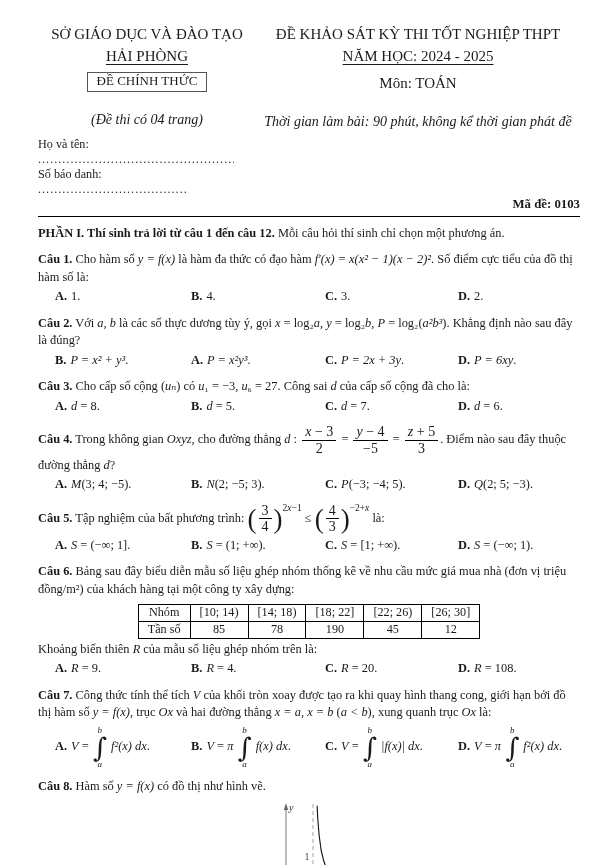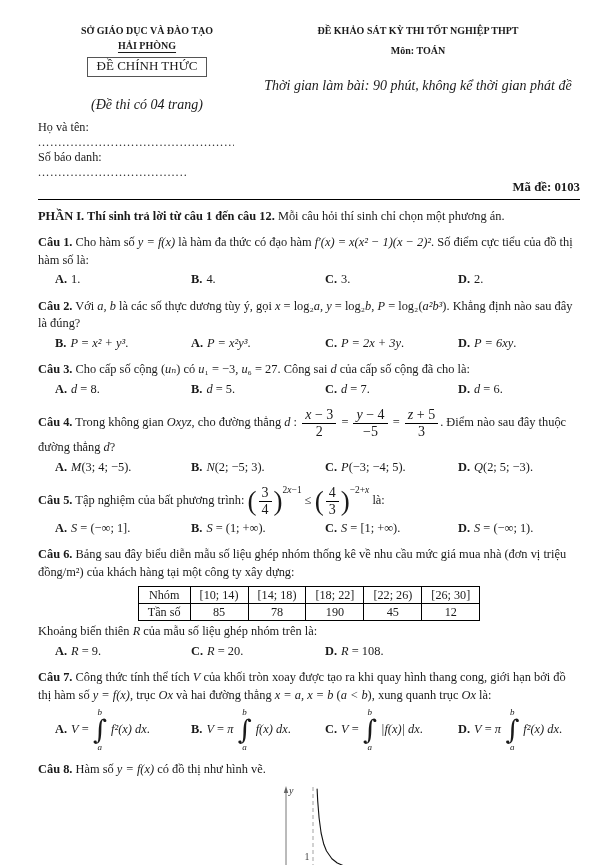--- a/index.html
+++ b/index.html
@@ -14,21 +14,21 @@
     box-sizing:border-box;
     padding:24px 34px 0 38px;
     overflow:hidden;
   }
   .b{font-weight:bold;}
   .m{font-style:italic;}
   
   .header{display:flex;}
   .h-left{width:218px;text-align:center;flex-shrink:0;}
   .h-right{flex:1;text-align:center;}
-  .h-bold{font-weight:bold;font-size:10px;line-height:1.45;}
+  .h-bold{font-weight:normal;font-size:15px;line-height:1.45;}
   .h-underline{text-decoration:underline;text-underline-offset:3px;}
   .h-boxwrap{margin-top:4px;}
   .h-box{display:inline-block;border:1px solid #555;padding:0 9px 2px;font-weight:normal;font-size:13px;}
   .h-note{font-style:italic;font-size:14px;margin-top:19px;line-height:1.3;}
   .h-sub{margin-top:5px;}
   .name-row{display:flex;align-items:baseline;margin-top:6px;font-size:12.2px;flex-direction:column;}
   .dots{overflow:hidden;white-space:nowrap;letter-spacing:1px;color:#333;}
   .dots-name{width:196px;}
   .dots-sbd{width:148px;}
   .name-row .code{font-weight:bold;margin-left:auto;font-size:12.8px;}
@@ -73,20 +73,21 @@
 
   <div class="header">
     <div class="h-left">
       <div class="h-bold">SỞ GIÁO DỤC VÀ ĐÀO TẠO</div>
       <div class="h-bold h-underline">HẢI PHÒNG</div>
       <div class="h-boxwrap"><span class="h-box">ĐỀ CHÍNH THỨC</span></div>
       <div class="h-note">(Đề thi có 04 trang)</div>
     </div>
     <div class="h-right">
       <div class="h-bold">ĐỀ KHẢO SÁT KỲ THI TỐT NGHIỆP THPT</div>
+      <div class="h-bold h-underline">NĂM HỌC: 2024 - 2025</div>
       <div class="h-bold h-sub">Môn: TOÁN</div>
       <div class="h-note">Thời gian làm bài: 90 phút, không kể thời gian phát đề</div>
     </div>
   </div>
 
   <div class="name-row">
     <span>Họ và tên:</span>
     <span class="dots dots-name">............................................................................................................</span>
     <span>Số báo danh:</span>
     <span class="dots dots-sbd">........................................................................</span>
@@ -190,20 +191,21 @@
         <td>78</td>
         <td>190</td>
         <td>45</td>
         <td>12</td>
       </tr>
     </tbody>
       </table>
     <p class="qbody2">Khoảng biến thiên <span class="m">R</span> của mẫu số liệu ghép nhóm trên là:</p>
     <div class="opts">
       <span class="opt"><span class="k">A.</span><span><span class="m">R</span> = 9.</span></span>
+      <span class="opt"><span class="k">B.</span><span><span class="m">R</span> = 4.</span></span>
       <span class="opt"><span class="k">C.</span><span><span class="m">R</span> = 20.</span></span>
       <span class="opt"><span class="k">D.</span><span><span class="m">R</span> = 108.</span></span>
     </div>
   </div>
 
   <div class="q">
     <p class="qbody"><span class="qlabel">Câu 7.</span> <span>Công thức tính thể tích <span class="m">V</span> của khối tròn xoay được tạo ra khi quay hình thang cong, giới hạn bởi đồ thị hàm số <span class="m">y = f(x)</span>, trục <span class="m">Ox</span> và hai đường thẳng <span class="m">x = a, x = b</span> (<span class="m">a &lt; b</span>), xung quanh trục <span class="m">Ox</span> là:</span></p>
     <div class="opts tall">
       <span class="opt"><span class="k">A.</span><span><span class="m">V</span> = <span class="intg">
               <span class="bound">b</span>

